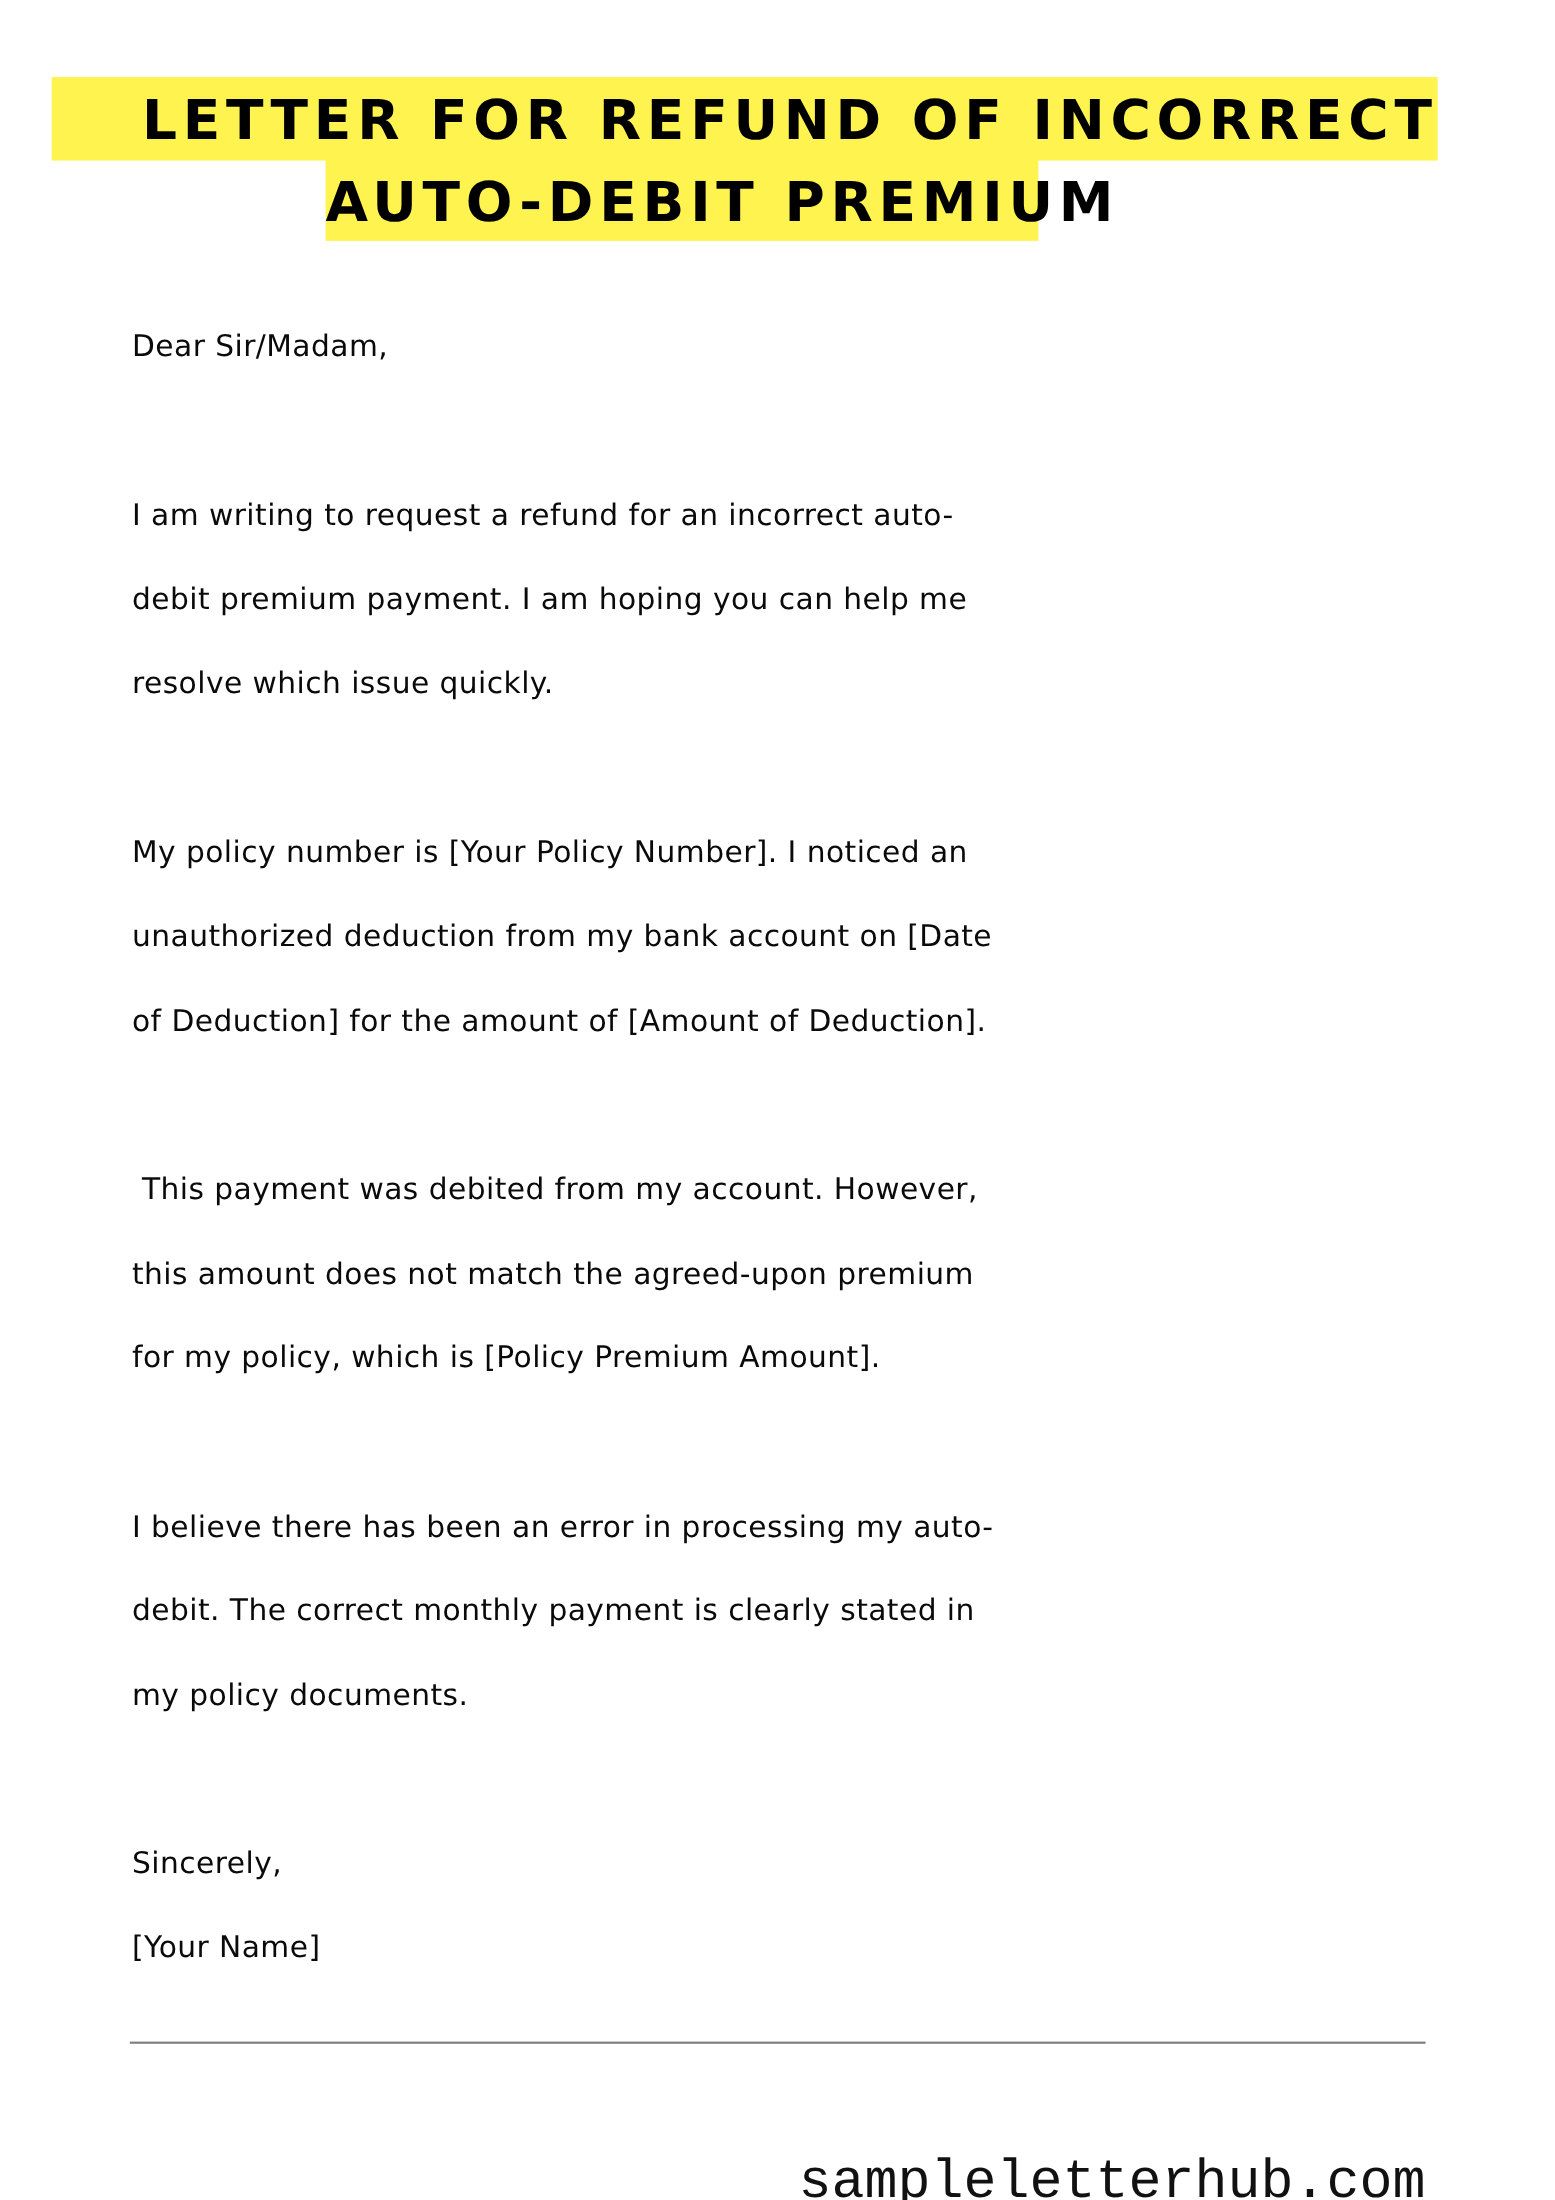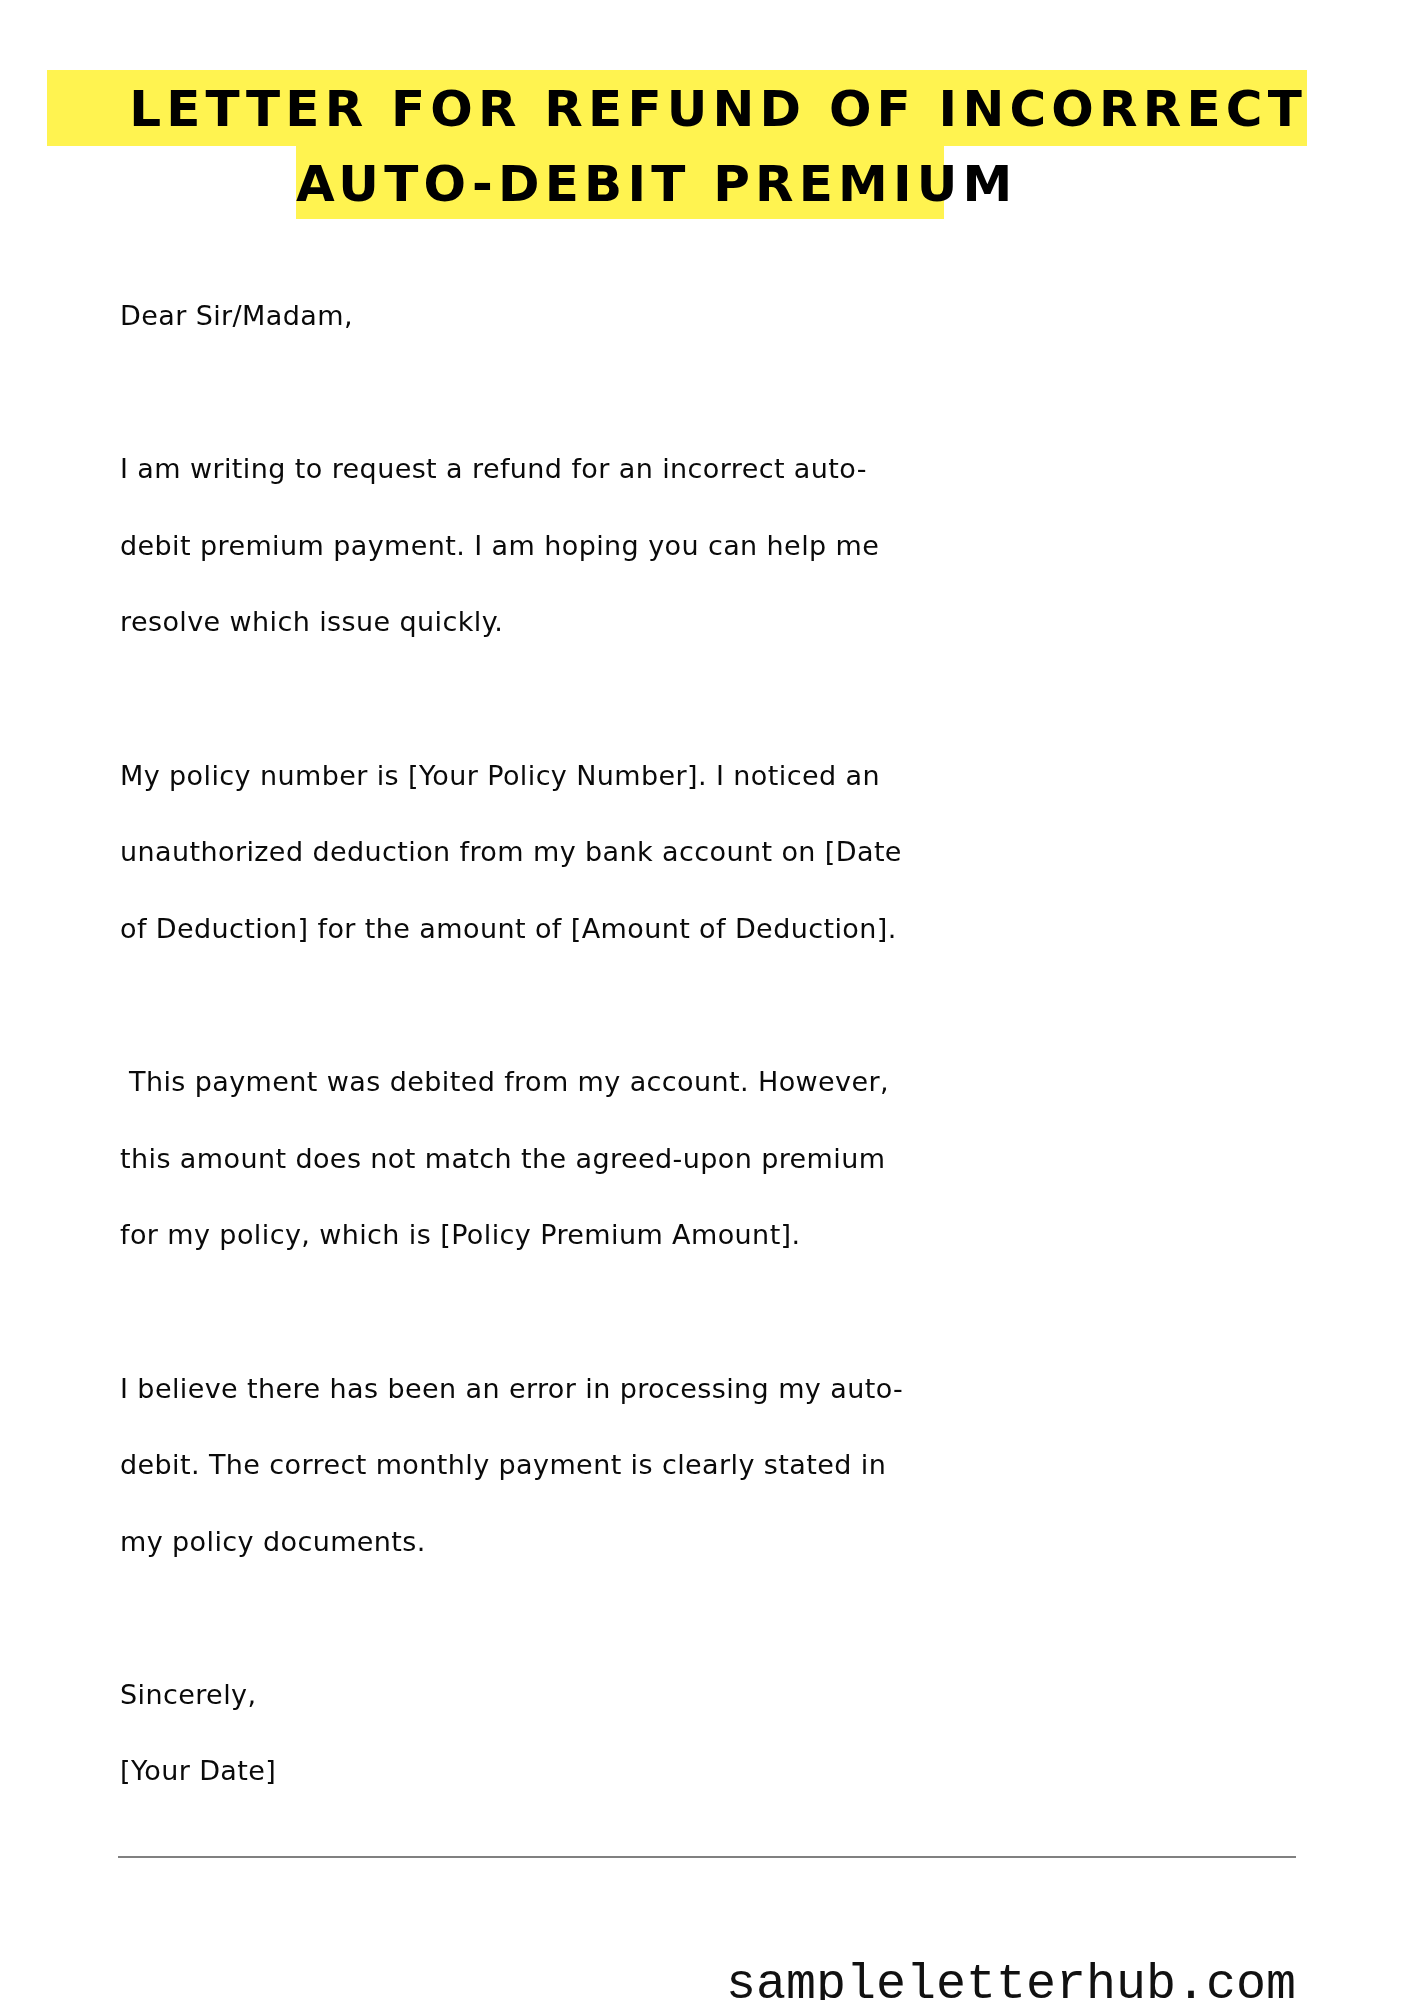--- a/index.html
+++ b/index.html
@@ -92,17 +92,17 @@
 
   <div class="body-line" style="top:1062px"> This payment was debited from my account. However,</div>
   <div class="body-line" style="top:1139px">this amount does not match the agreed-upon premium</div>
   <div class="body-line" style="top:1215px">for my policy, which is [Policy Premium Amount].</div>
 
   <div class="body-line" style="top:1369px">I believe there has been an error in processing my auto-</div>
   <div class="body-line" style="top:1445px">debit. The correct monthly payment is clearly stated in</div>
   <div class="body-line" style="top:1522px">my policy documents.</div>
 
   <div class="body-line" style="top:1675px">Sincerely,</div>
-  <div class="body-line" style="top:1751px">[Your Date]</div>
+  <div class="body-line" style="top:1751px">[Your Name]</div>
 
   <div class="divider"></div>
   <div class="footer-brand">sampleletterhub.com</div>
 </div>
 
 </body></html>

